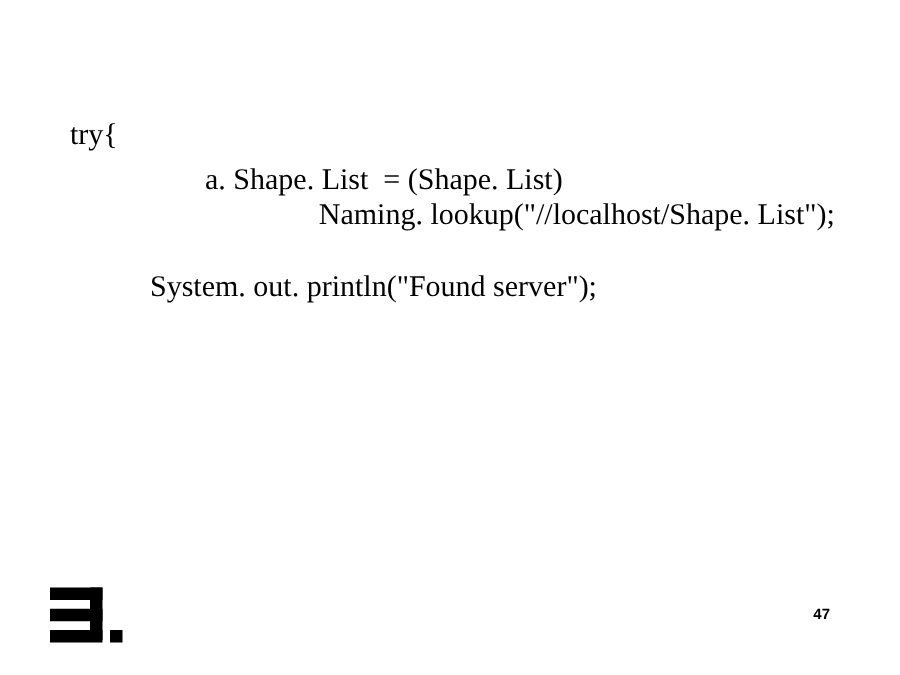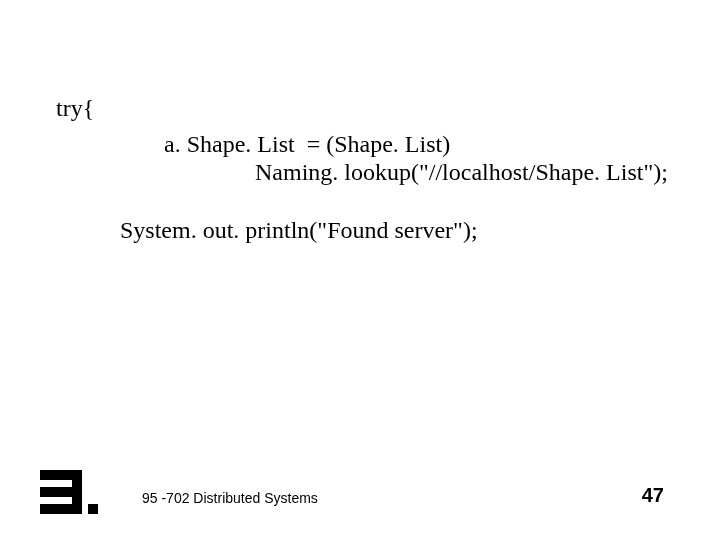--- a/index.html
+++ b/index.html
@@ -25,21 +25,21 @@
     top: 490px;
     font-family: Verdana, Geneva, sans-serif;
     font-size: 14px;
     color: #000;
   }
   .page-number {
     position: absolute;
     right: 56px;
     top: 484px;
     font-family: Verdana, Geneva, sans-serif;
-    font-size: 20px;
+    font-size: 12px;
     font-weight: bold;
     color: #000;
   }
   .logo {
     position: absolute;
     left: 34px;
     top: 462px;
     width: 70px;
     height: 60px;
   }
@@ -60,16 +60,15 @@
       <g fill="#000">
         <rect x="6" y="8" width="42" height="10"></rect>
         <rect x="6" y="25" width="42" height="10"></rect>
         <rect x="38" y="8" width="10" height="42"></rect>
         <rect x="6" y="42" width="42" height="10"></rect>
         <rect x="54" y="42" width="10" height="10"></rect>
       </g>
     </svg>
   </div>
 
-  <div class="footer-text">95 -702 Distributed Systems</div>
   <div class="page-number">47</div>
 
 </div>
 
 </body></html>

